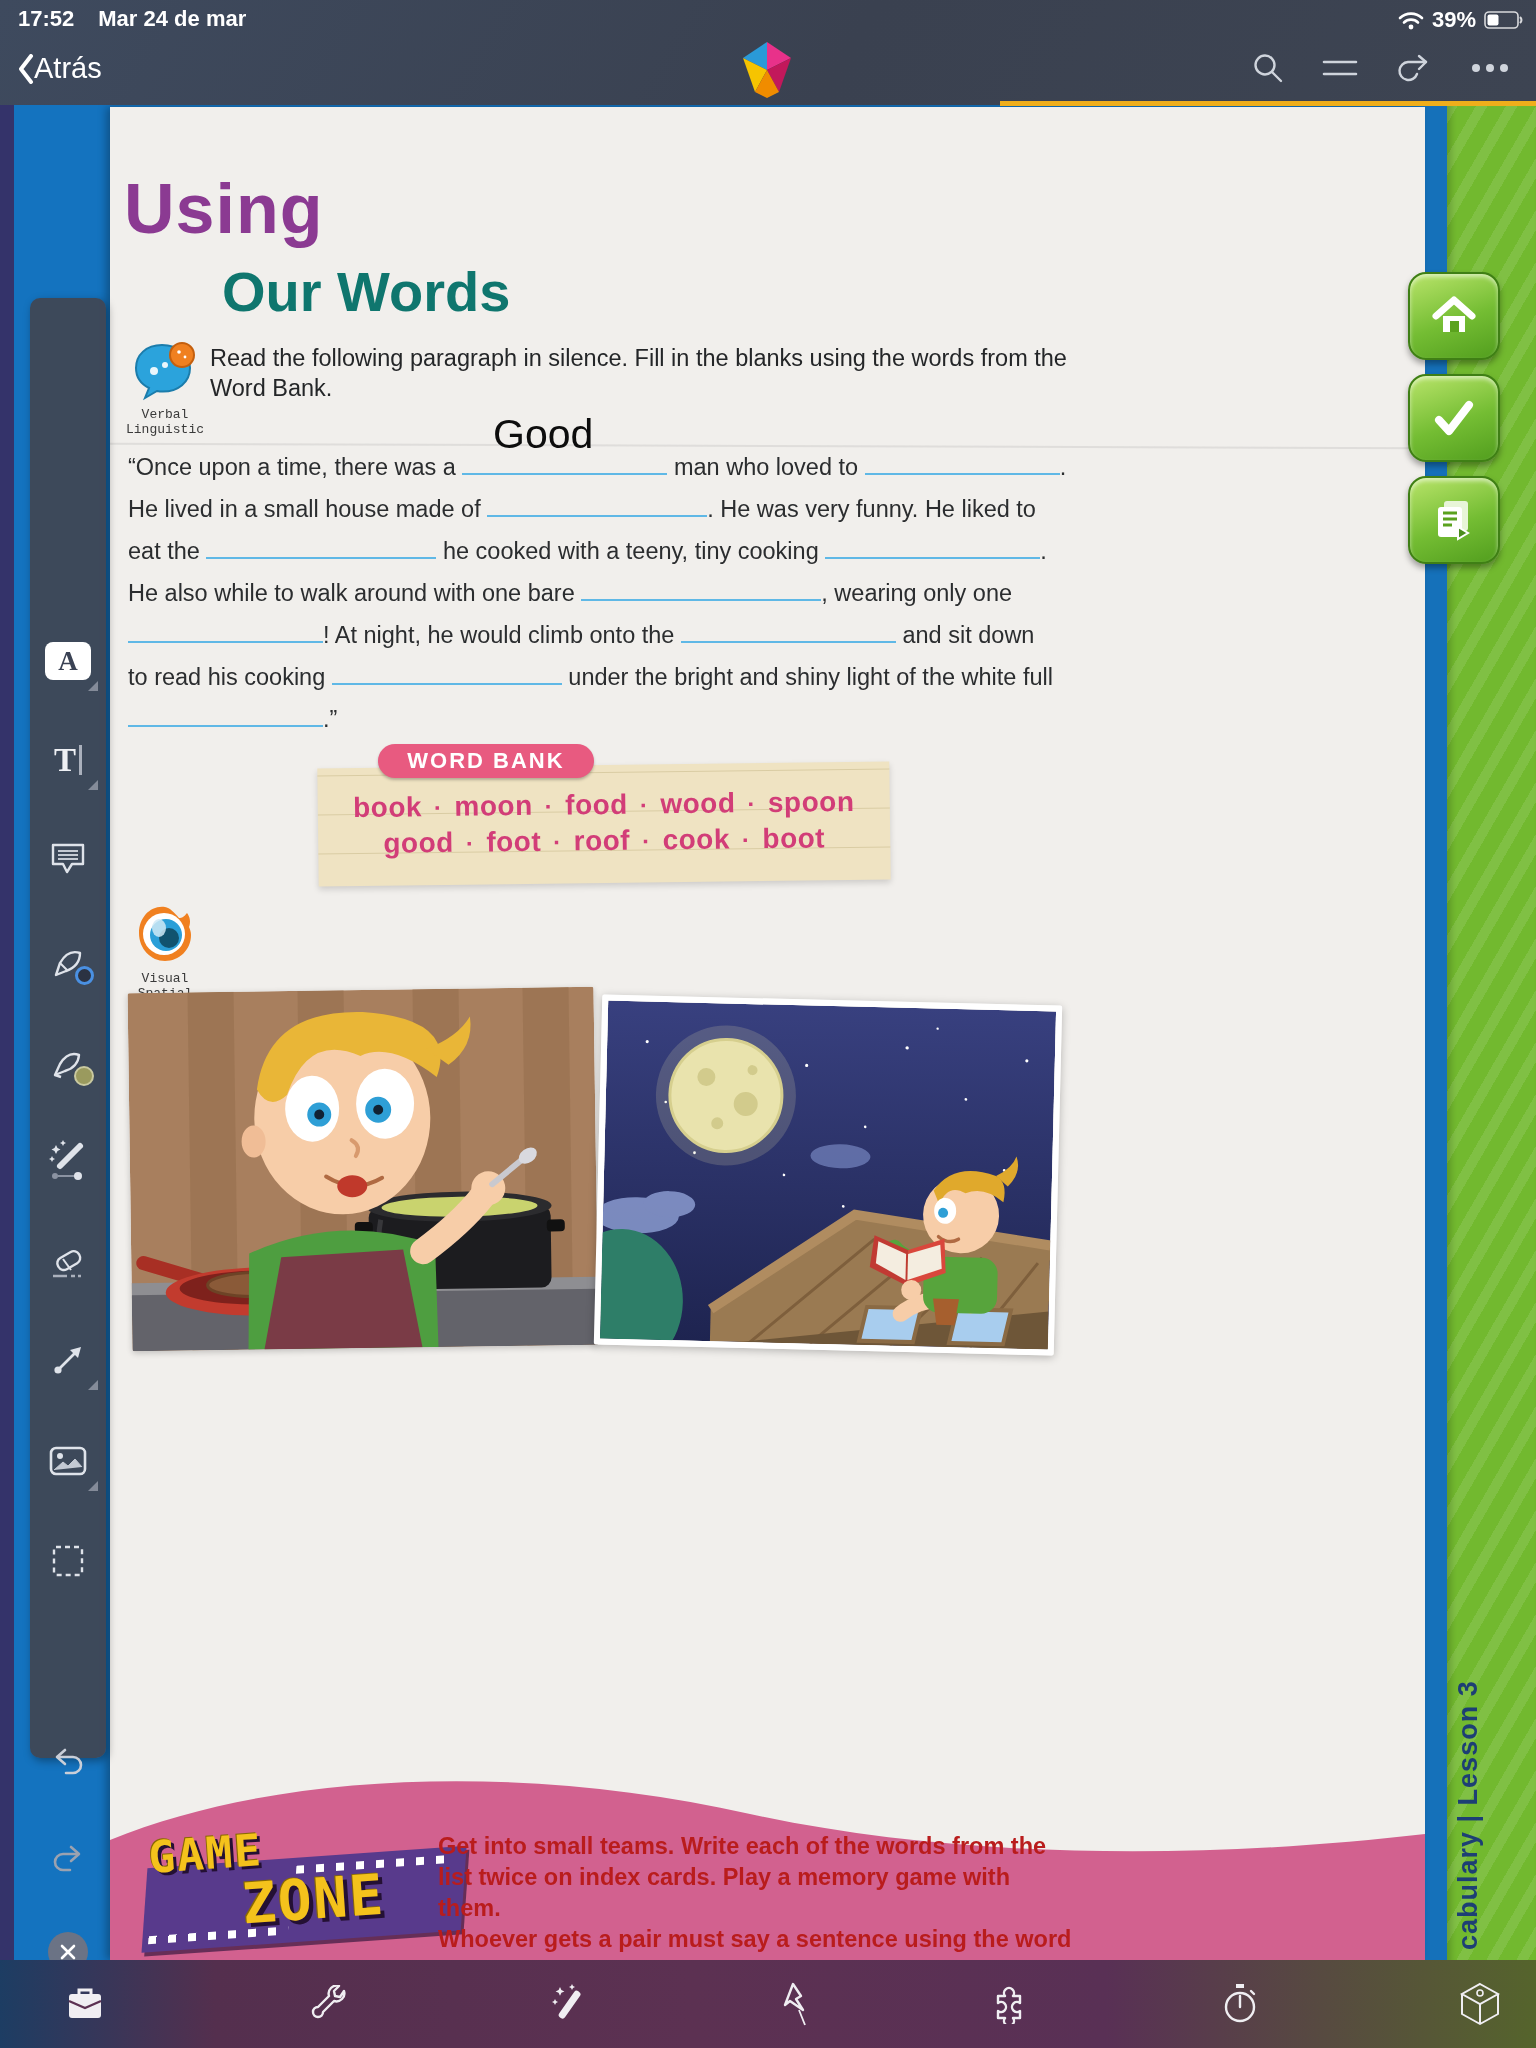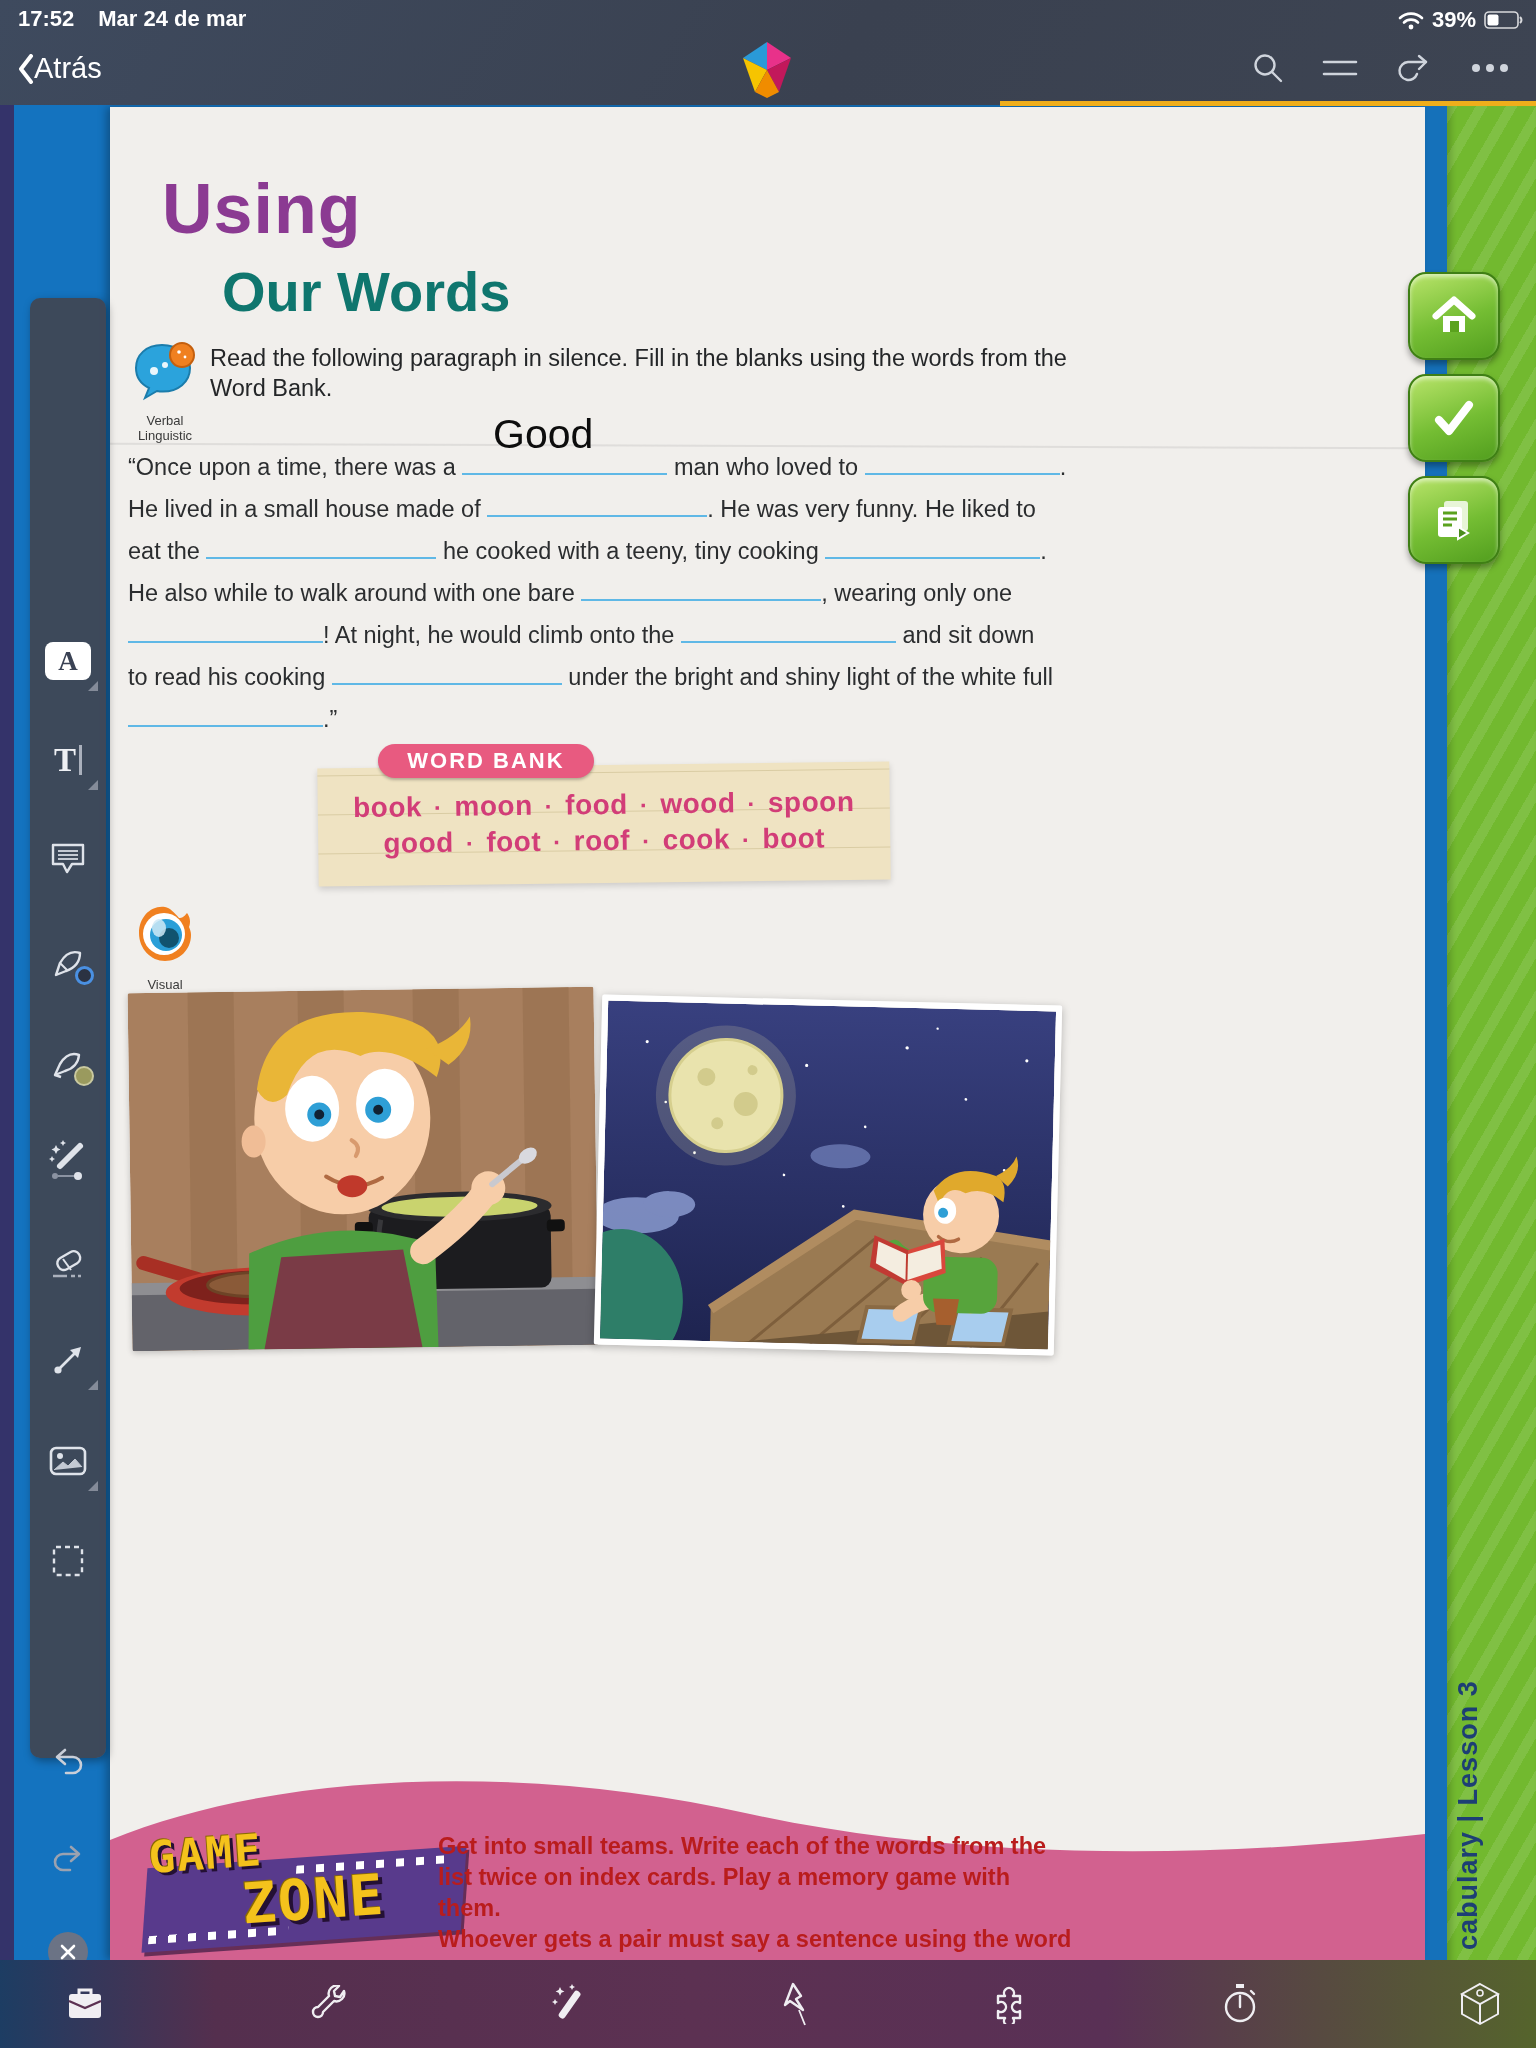--- a/index.html
+++ b/index.html
@@ -33,25 +33,25 @@
     background:linear-gradient(160deg,#b9e46a 0%,#74bd33 55%,#529e1e 100%);
     border:2px solid #3f7f15;box-shadow:inset 0 3px 4px rgba(255,255,255,.55),0 4px 6px rgba(0,0,0,.35);
     display:flex;align-items:center;justify-content:center;}
   .gbtn.home{top:272px;} .gbtn.check{top:374px;} .gbtn.media{top:476px;}
 
   
   .page{left:110px;top:107px;width:1315px;height:1853px;background:#f1efec;z-index:10;overflow:hidden;
     box-shadow:-4px 0 8px rgba(0,0,0,.28);}
   .crease{left:0;top:338px;width:1315px;height:2px;background:rgba(130,130,130,.16);transform:rotate(.2deg);}
 
-  .title1{left:14px;top:62px;font-size:70px;font-weight:800;color:#8b3a92;letter-spacing:1px;margin-left:38px;}
+  .title1{left:14px;top:62px;font-size:70px;font-weight:800;color:#8b3a92;letter-spacing:1px;}
   .title2{left:112px;top:152px;font-size:56px;font-weight:600;color:#0f766e;}
 
   .mi-badge{width:78px;text-align:center;}
-  .mi-badge .lbl{font-size:13px;color:#3a3a3a;line-height:15px;margin-top:6px;}
+  .mi-badge .lbl{font-size:13px;color:#3a3a3a;line-height:15px;margin-top:0;font-family:Liberation Mono, monospace;}
   .badge1{left:16px;top:234px;} .badge2{left:16px;top:796px;}
 
   .instr{font-size:23.5px;line-height:30px;color:#242628;width:872px;}
   .instr1{left:100px;top:236px;} .instr2{left:100px;top:806px;}
 
   .annotation{left:383px;top:304px;font-size:41px;color:#0d0d0d;font-family:"Liberation Sans",sans-serif;}
 
   .para{left:18px;top:346px;width:956px;}
   .pline{position:relative;height:42px;font-size:23.5px;color:#2b2d2f;white-space:nowrap;}
   .blank{display:inline-block;border-bottom:2px solid #5fb8e6;height:20px;vertical-align:baseline;}

